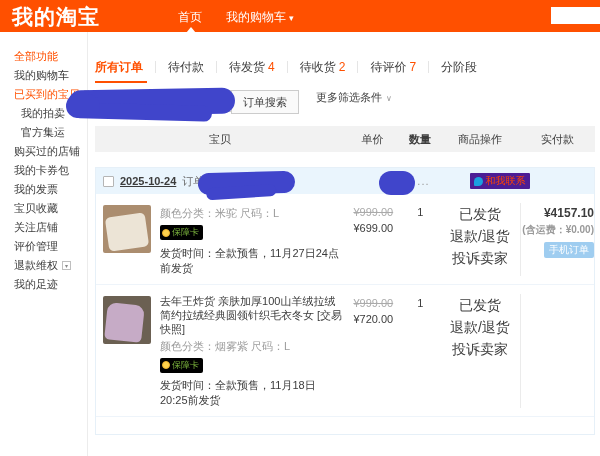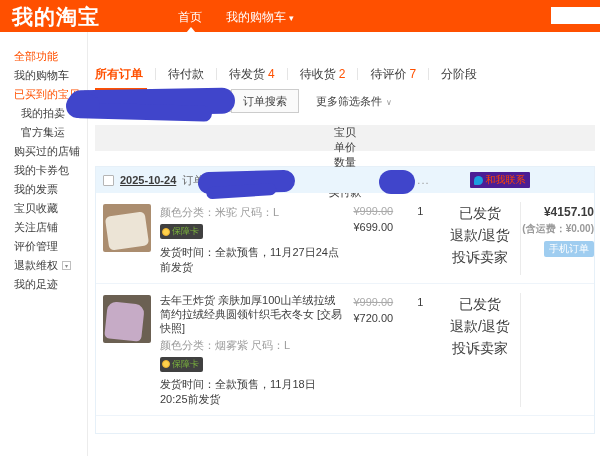--- a/index.html
+++ b/index.html
@@ -18,58 +18,58 @@
   .white-patch { position:absolute; background:#fff; z-index:3; }
 
   
   .sidebar { position:absolute; left:0; top:32px; width:88px; height:424px; border-right:1px solid #ececec; padding-top:15px; background:#fff; }
   .side-item { display:flex; align-items:center; font-size:11px; color:#3c3c3c; padding:0 0 0 14px; height:19px; cursor:pointer; white-space:nowrap; }
   .side-item.hl { color:#FF5000; }
   .side-item.ind { padding-left:21px; }
   .tgl { display:inline-flex; align-items:center; justify-content:center; width:9px; height:9px; border:1px solid #bfbfbf; color:#8a8a8a; font-size:6px; line-height:1; margin-left:4px; background:#fff; }
 
   
-  .main { position:absolute; left:88px; top:36px; width:512px; height:376px; padding-left:7px; }
+  .main { position:absolute; left:88px; top:29px; width:512px; height:376px; padding-left:7px; }
   .tabs { display:flex; align-items:center; height:22px; margin-top:27px; }
   .tab { padding:0 12px; font-size:12px; color:#3c3c3c; position:relative; cursor:pointer; white-space:nowrap; }
   .tab:first-child { padding-left:0; }
   .tab.active { color:#FF5000; font-weight:bold; }
   .tab.active::after { content:""; position:absolute; left:0; right:8px; bottom:-7px; height:2px; background:#FF5000; }
   .tab .cnt { color:#FF5000; margin-left:3px; font-weight:normal; }
   .tab-sep { width:1px; height:12px; background:#e5e5e5; }
 
-  .search-row { display:flex; align-items:center; margin-top:4px; }
+  .search-row { display:flex; align-items:flex-start; margin-top:12px; }
   .search-input { width:137px; height:22px; border:1px solid #ccc; font-size:11px; padding:0 5px; outline:none; }
   .search-btn { height:24px; border:1px solid #ccc; background:#fafafa; font-size:11px; color:#3c3c3c; padding:0 11px; margin-left:-1px; cursor:pointer; }
   .more-filter { margin-left:17px; font-size:11px; color:#3c3c3c; cursor:pointer; }
   .more-caret { font-size:8px; color:#999; margin-left:4px; }
 
-  .thead { display:flex; align-items:center; height:26px; background:#f2f2f2; margin-top:12px; width:500px; font-size:11px; color:#3c3c3c;flex-direction:column; }
+  .thead { display:flex; align-items:center; height:26px; background:#f2f2f2; margin-top:12px; width:500px; font-size:11px; color:#3c3c3c; }
   .th { text-align:center; }
-  .th-prod { width:250px; } .th-price { width:55px; } .th-qty { width:40px; } .th-act { width:80px; } .th-pay { width:75px; }
+  .th-prod { width:250px; } .th-price { width:55px; } .th-qty { width:40px;font-weight:bold; } .th-act { width:80px; } .th-pay { width:75px; }
 
   .order-block { width:500px; border:1px solid #e6f0f8; margin-top:15px; }
   .order-head { height:26px; background:#eaf5fd; display:flex; align-items:center; font-size:11px; color:#3c3c3c; padding-left:7px; position:relative; }
   .chk { width:11px; height:11px; border:1px solid #b5b5b5; background:#fff; border-radius:1px; flex-shrink:0; cursor:pointer; }
   .o-date { font-weight:bold; margin-left:6px; white-space:nowrap;text-decoration:underline; }
   .o-lab { margin-left:6px; color:#6b6b6b; white-space:nowrap; }
   .ellip { color:#999; margin-left:2px; letter-spacing:1px; }
   .contact { display:inline-flex; align-items:center; background:#4c1d95; padding:1px 4px; margin-left:40px; cursor:pointer; border-radius:1px; }
   .ww { width:9px; height:9px; background:#1b9fe0; border-radius:50% 50% 50% 1px; margin-right:3px; }
   .contact .t { font-size:10px; color:#ff4400; }
 
   .order-row { display:flex; border-top:1px solid #eef4fa; padding:9px 0 8px; }
   .c-prod { width:250px; display:flex; }
   .prod-img { width:48px; height:48px; margin:2px 0 0 7px; position:relative; overflow:hidden; flex-shrink:0; border-radius:2px; cursor:pointer; }
   .pi1 { background:#ab8d6f; } .pi1::after { content:""; position:absolute; left:4px; top:10px; width:40px; height:34px; background:#ece4d6; transform:rotate(-8deg); border-radius:5px; }
   .pi2 { background:#6b6052; } .pi2::after { content:""; position:absolute; left:3px; top:8px; width:37px; height:37px; background:#c6abc6; transform:rotate(6deg); border-radius:9px 9px 5px 5px; }
   .p-info { margin-left:9px; width:186px; }
   .p-title { font-size:11px; line-height:14px; color:#3c3c3c; cursor:pointer; }
   .p-sku { font-size:11px; color:#9c9c9c; margin-top:3px; }
-  .svc { display:inline-flex; align-items:center; background:#404040; border-radius:2px; padding:1px 4px 1px 2px; margin-top:4px; }
+  .svc { display:inline-flex; align-items:center; background:#000000; border-radius:2px; padding:1px 4px 1px 2px; margin-top:4px; }
   .svc .dot { width:8px; height:8px; border-radius:50%; background:#ffd24d; border:1px solid #f0b42f; margin-right:2px; }
   .svc .t { font-size:9px; color:#7ab23c; }
   .p-ship { font-size:11px; color:#3c3c3c; margin-top:5px; }
   .c-price { width:55px; text-align:center; font-size:11px; padding-top:3px; }
   .price-old { color:#aaa; text-decoration:line-through; }
   .price-new { color:#3c3c3c; margin-top:4px; }
   .c-qty { width:40px; text-align:center; font-size:11px; padding-top:3px; color:#3c3c3c; }
   .c-act { width:80px; text-align:center; font-size:14px; padding-top:3px; color:#3c3c3c; }
   .act-link { display:block; margin-top:4px; color:#3c3c3c; cursor:pointer; }
   .c-pay { width:75px; border-left:1px solid #ebebeb; text-align:right; padding-top:3px; }

